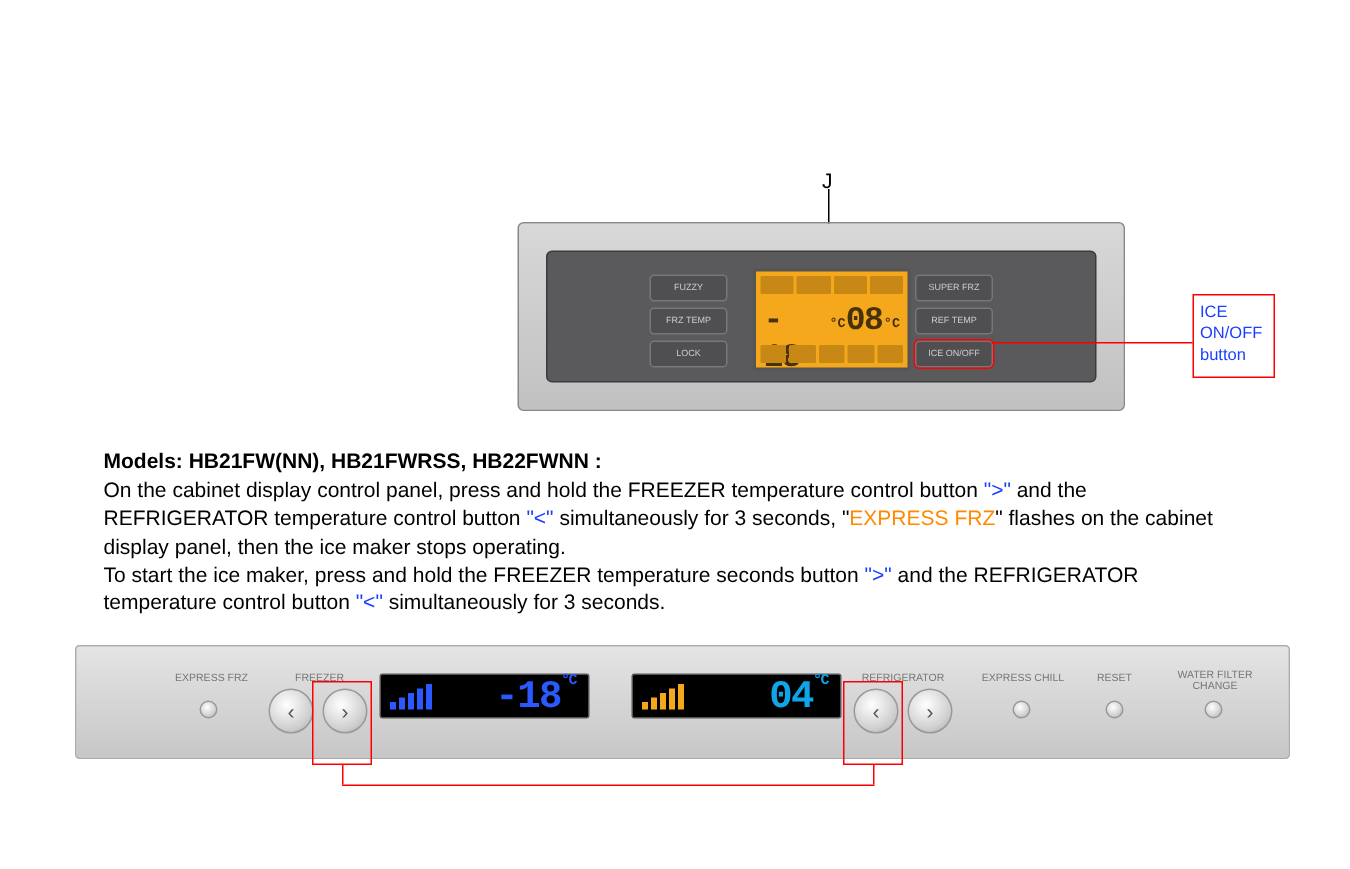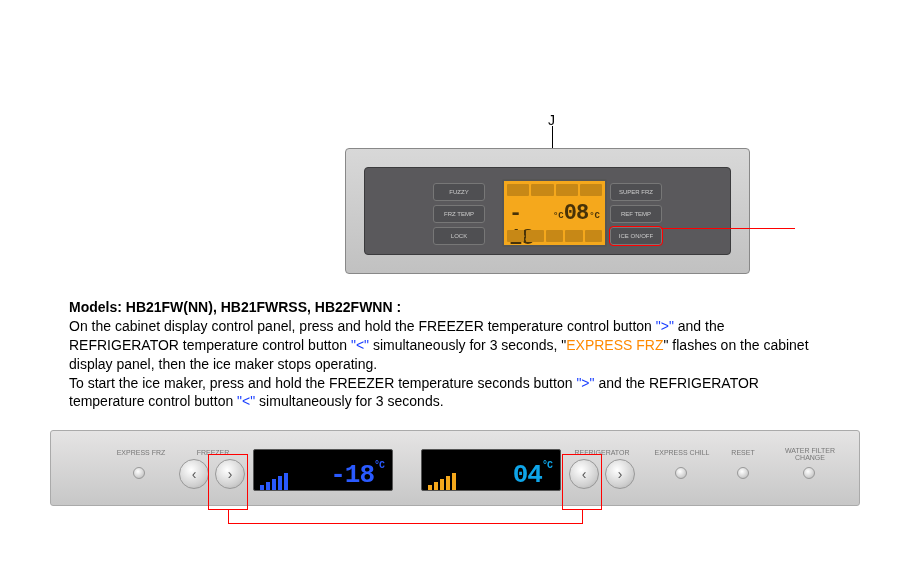--- a/index.html
+++ b/index.html
@@ -34,21 +34,21 @@
   .lcd1 .tu { font-size: 9px; margin-left:1px; align-self:center; }
 
   .ice-callout-box { position: absolute; left: 795px; top: 196px; width: 55px; height: 56px; border: 1px solid #ff0000; padding: 4px; font-size: 11px; color: #1a3fff; line-height: 1.3; }
   .ice-callout-line { position: absolute; left: 661px; top: 228px; width: 134px; height: 1px; background: #ff0000; }
 
   
   .panel2 { position: absolute; left: 50px; top: 430px; width: 810px; height: 76px; background: linear-gradient(#e5e4e4, #c7c7c7); border:1px solid #aaa; border-radius: 3px; }
   .label-sm { position:absolute; font-size: 7px; color:#777; text-align:center; }
   .roundbtn { position:absolute; width: 30px; height:30px; border-radius:50%; background: radial-gradient(circle at 40% 35%, #fff, #cfcfcf 65%, #a7a7a7); border: 1px solid #999; display:flex; align-items:center; justify-content:center; color:#555; font-size:14px; }
   .smalldot { position:absolute; width: 12px; height: 12px; border-radius:50%; background: radial-gradient(circle at 40% 35%, #fff, #cfcfcf 65%, #a7a7a7); border: 1px solid #999; top: 36px;}
-  .lcd2 { position:absolute; top: 18px; width: 140px; height: 42px; background:#000; border:1px solid #555; border-radius:2px; display:flex; align-items:flex-end; }
+  .lcd2 { position:absolute; top: 18px; width: 140px; height: 30px; background:#000; border:1px solid #555; border-radius:2px; display:flex; align-items:center; }
   .lcd2 .bars { display:flex; gap:2px; margin-left:6px; align-items:flex-end; }
   .lcd2 .bars div { width:4px; background:#2a5aff; }
   .lcd2 .bars div:nth-child(1){height:5px}.lcd2 .bars div:nth-child(2){height:8px}.lcd2 .bars div:nth-child(3){height:11px}.lcd2 .bars div:nth-child(4){height:14px}.lcd2 .bars div:nth-child(5){height:17px}
   .lcd2.orange .bars div { background:#f5a81c; }
   .lcd2 .val { flex:1; text-align:right; margin-right:8px; font-family: 'Courier New', monospace; font-weight:bold; font-size: 26px; letter-spacing:-1px; }
   .lcd2 .deg { font-size: 10px; vertical-align: top; }
   .lcd2 .blue-t { color: #2a5aff; }
   .lcd2 .orange-t { color: #0ea5e9; }
 
   .freezer-box-outline { position:absolute; border:1px solid #ff0000; }
@@ -93,20 +93,25 @@
             <div></div>
             <div></div>
             <div></div>
             <div></div>
           </div>
       </div>
     </div>
   </div>
 
   <div class="ice-callout-line"></div>
+  <div class="ice-callout-box">
+    <span>ICE</span><br>
+    <span>ON/OFF</span><br>
+    <span>button</span>
+  </div>
 
   <div class="p2">
     <span class="model-bold">Models: HB21FW(NN), HB21FWRSS, HB22FWNN :</span><br>
     <span>On the cabinet display control panel, press and hold the FREEZER temperature control button </span><span class="blue">"&gt;"</span><span> and the REFRIGERATOR temperature control button </span><span class="blue">"&lt;"</span><span> simultaneously for 3 seconds, "</span><span class="orange">EXPRESS FRZ</span><span>" flashes on the cabinet display panel, then the ice maker stops operating.</span><br>
     <span>To start the ice maker, press and hold the FREEZER temperature seconds button </span><span class="blue">"&gt;"</span><span> and the REFRIGERATOR temperature control button </span><span class="blue">"&lt;"</span><span> simultaneously for 3 seconds.</span>
   </div>
 
   <div class="panel2">
     <div class="label-sm" style="left:60px; top:18px; width:60px">EXPRESS FRZ</div>
     <div class="smalldot" style="left:82px"></div>

